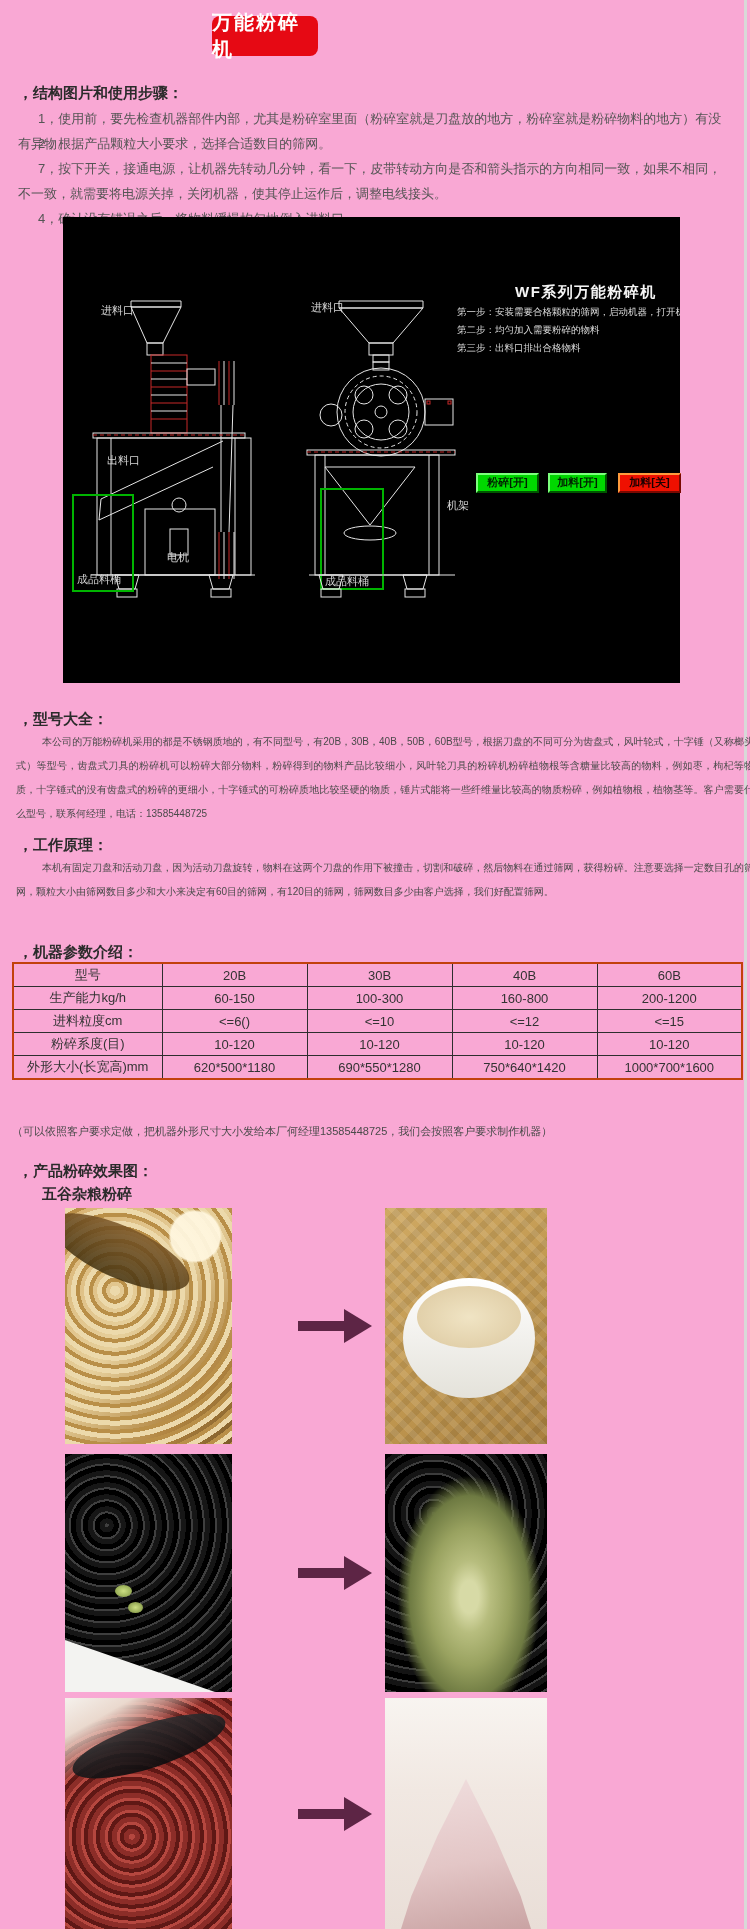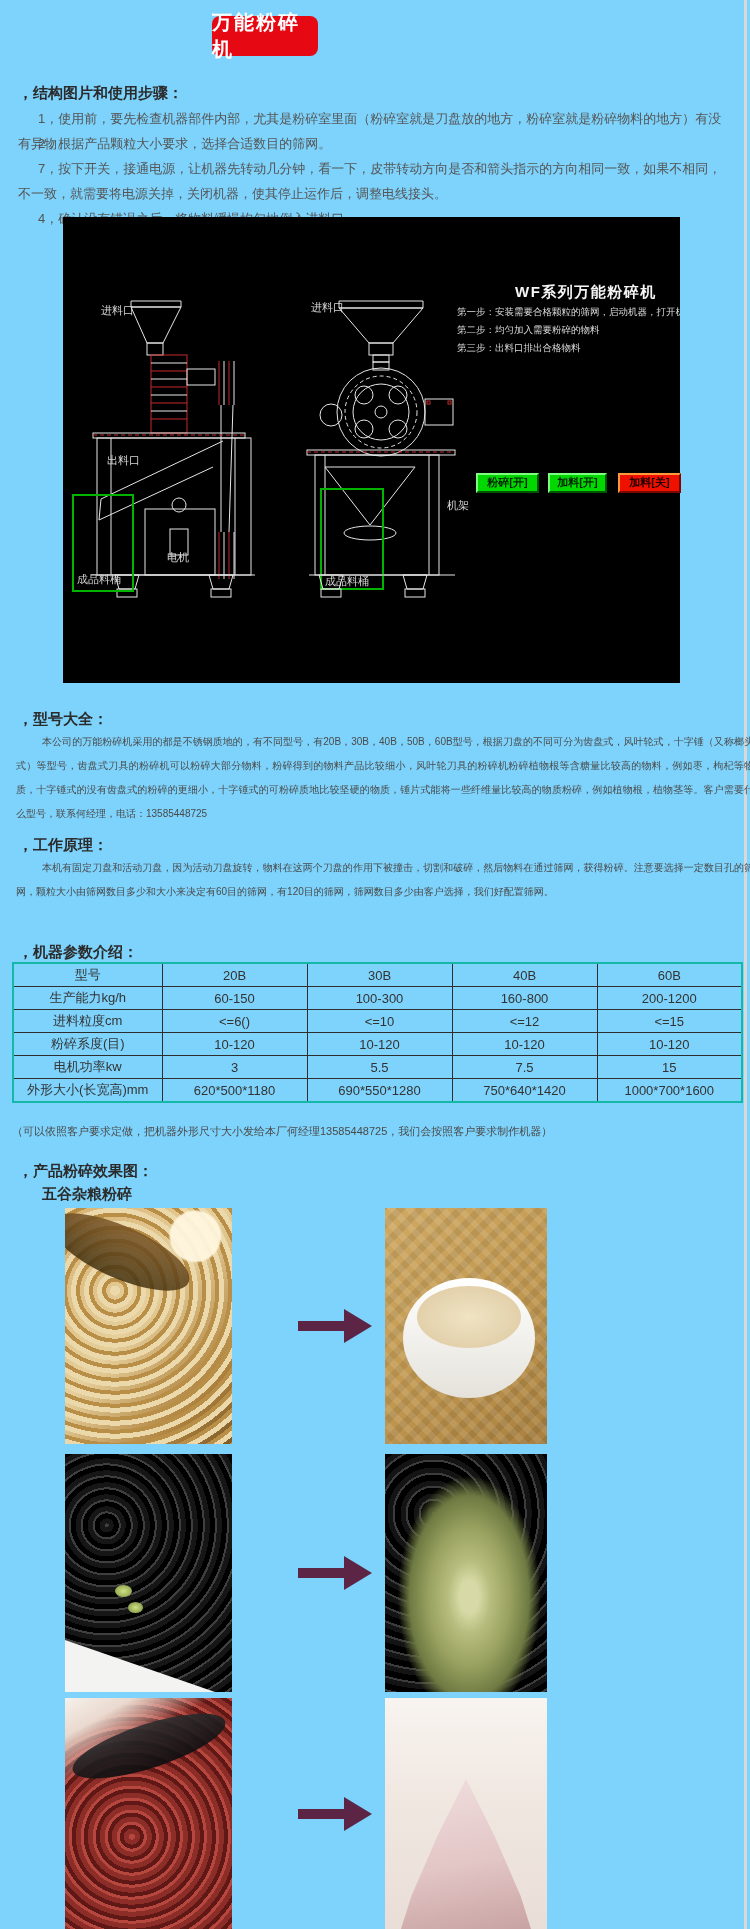--- a/index.html
+++ b/index.html
@@ -1,16 +1,16 @@
 <!DOCTYPE html>
 <html><head>
 <meta charset="utf-8">
 <style>
   html,body{margin:0;padding:0;background:#fff;}
-  .page{position:relative;width:750px;height:1929px;background:#7dd3fc;overflow:hidden;
+  .page{position:relative;width:750px;height:1929px;background:#f9a8d4;overflow:hidden;
         font-family:"Liberation Sans",sans-serif;color:#4a4a4a;}
   .right-edge{position:absolute;left:744px;top:0;width:3px;height:1929px;background:#d8d8d8;}
   .badge{position:absolute;left:212px;top:16px;width:106px;height:40px;border-radius:8px;
          background:#e60914;color:#fff;font-size:20px;font-weight:bold;letter-spacing:2px;
          display:flex;align-items:center;justify-content:center;}
   .sec-h{position:absolute;left:18px;font-size:15px;font-weight:bold;color:#2b2b2b;white-space:nowrap;}
   .h-structure{top:84px;} .h-models{top:710px;} .h-principle{top:836px;}
   .h-params{top:943px;} .h-effects{top:1162px;}
   .sub-h{position:absolute;left:34px;top:1185px;font-size:15px;font-weight:bold;color:#2b2b2b;margin-left:8px;}
   .step{position:absolute;left:18px;width:716px;font-size:13px;line-height:25px;color:#555;text-indent:20px;}
@@ -36,21 +36,21 @@
   .dbtn.g{background:#00d800;border-top:2px solid #7dff7d;border-left:2px solid #7dff7d;
           border-bottom:2px solid #005500;border-right:2px solid #005500;color:#002200;}
   .dbtn.r{background:#ef1000;border-top:2px solid #ff9a3c;border-left:2px solid #ff9a3c;
           border-bottom:2px solid #7a0800;border-right:2px solid #7a0800;color:#1a0000;}
   .b1{left:413px;width:59px;} .b2{left:485px;width:55px;} .b3{left:555px;width:59px;}
 
   
   .ptable{position:absolute;left:12px;top:962px;border-collapse:collapse;table-layout:fixed;width:729px;}
   .ptable td{border:1px solid #2e2e2e;height:22px;text-align:center;font-size:13px;color:#333;
              padding:0 2px;overflow:hidden;white-space:nowrap;}
-  .ptable{border:2px solid #14b8a6;}
+  .ptable{border:2px solid #c2410c;}
   .ptable col.c0{width:149px;} .ptable col.cx{width:145px;}
 
   
   .photo{position:absolute;overflow:hidden;}
   .row1{top:1208px;height:236px;} .row2{top:1454px;height:238px;} .row3{top:1698px;height:231px;}
   .pl{left:65px;width:167px;} .pr{left:385px;width:162px;}
   .arrow{position:absolute;left:298px;width:74px;height:34px;}
   .a1{top:1309px;} .a2{top:1556px;} .a3{top:1797px;}
   .arrow .shaft{position:absolute;left:0;top:12px;width:46px;height:10px;background:#5d2545;}
   .arrow .head{position:absolute;left:46px;top:0;width:0;height:0;
@@ -251,27 +251,20 @@
       <td>&lt;=15</td>
     </tr>
     <tr>
       <td>粉碎系度(目)</td>
       <td>10-120</td>
       <td>10-120</td>
       <td>10-120</td>
       <td>10-120</td>
     </tr>
     <tr>
-      <td>电机功率kw</td>
-      <td>3</td>
-      <td>5.5</td>
-      <td>7.5</td>
-      <td>15</td>
-    </tr>
-    <tr>
       <td>外形大小(长宽高)mm</td>
       <td>620*500*1180</td>
       <td>690*550*1280</td>
       <td>750*640*1420</td>
       <td>1000*700*1600</td>
     </tr>
   </tbody>
     </table>
 
   <div class="note">（可以依照客户要求定做，把机器外形尺寸大小发给本厂何经理13585448725，我们会按照客户要求制作机器）</div>

